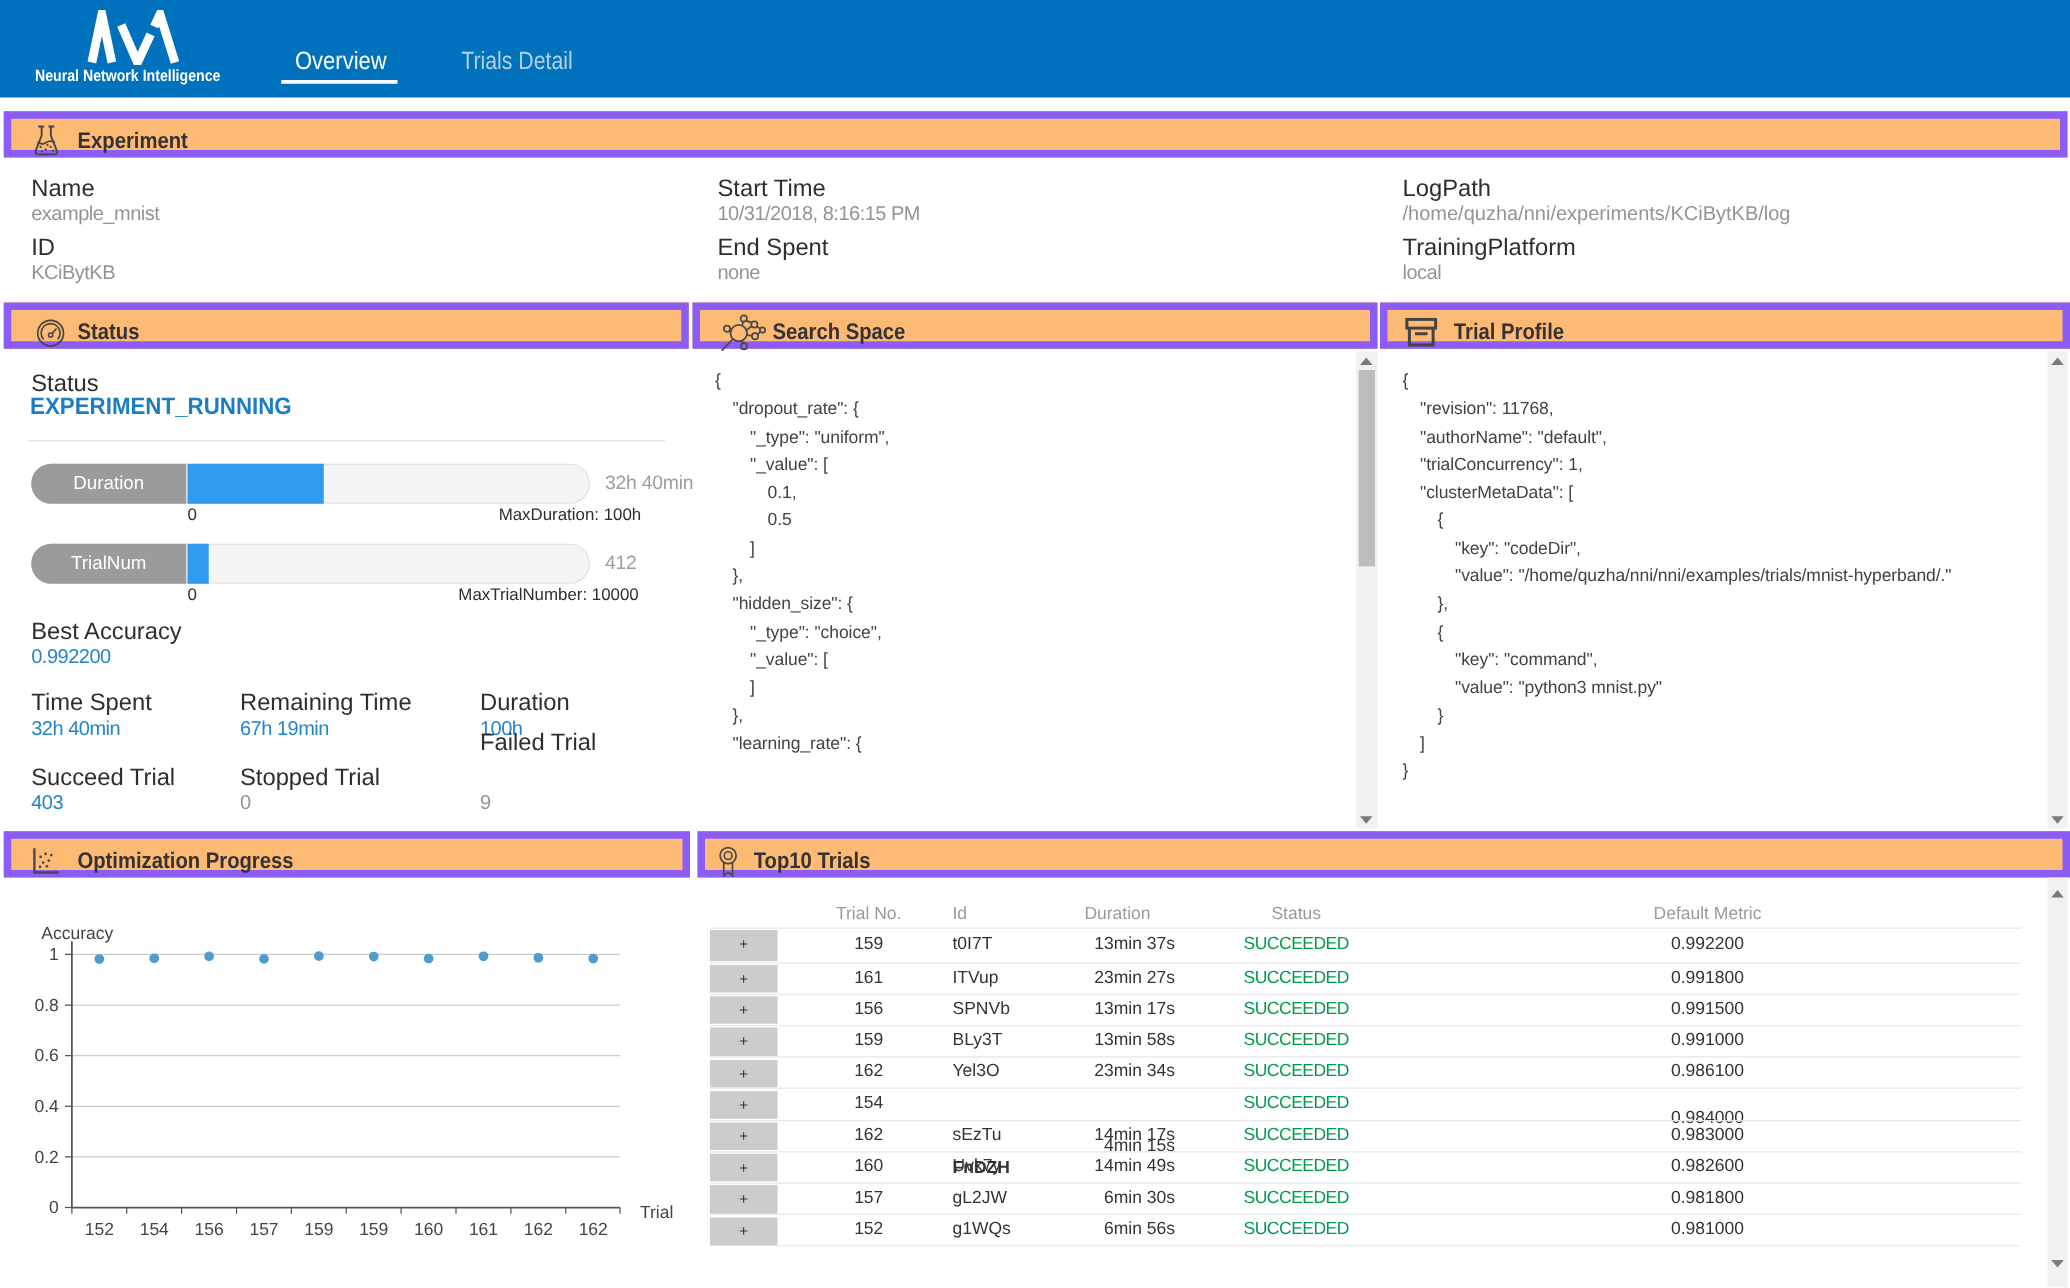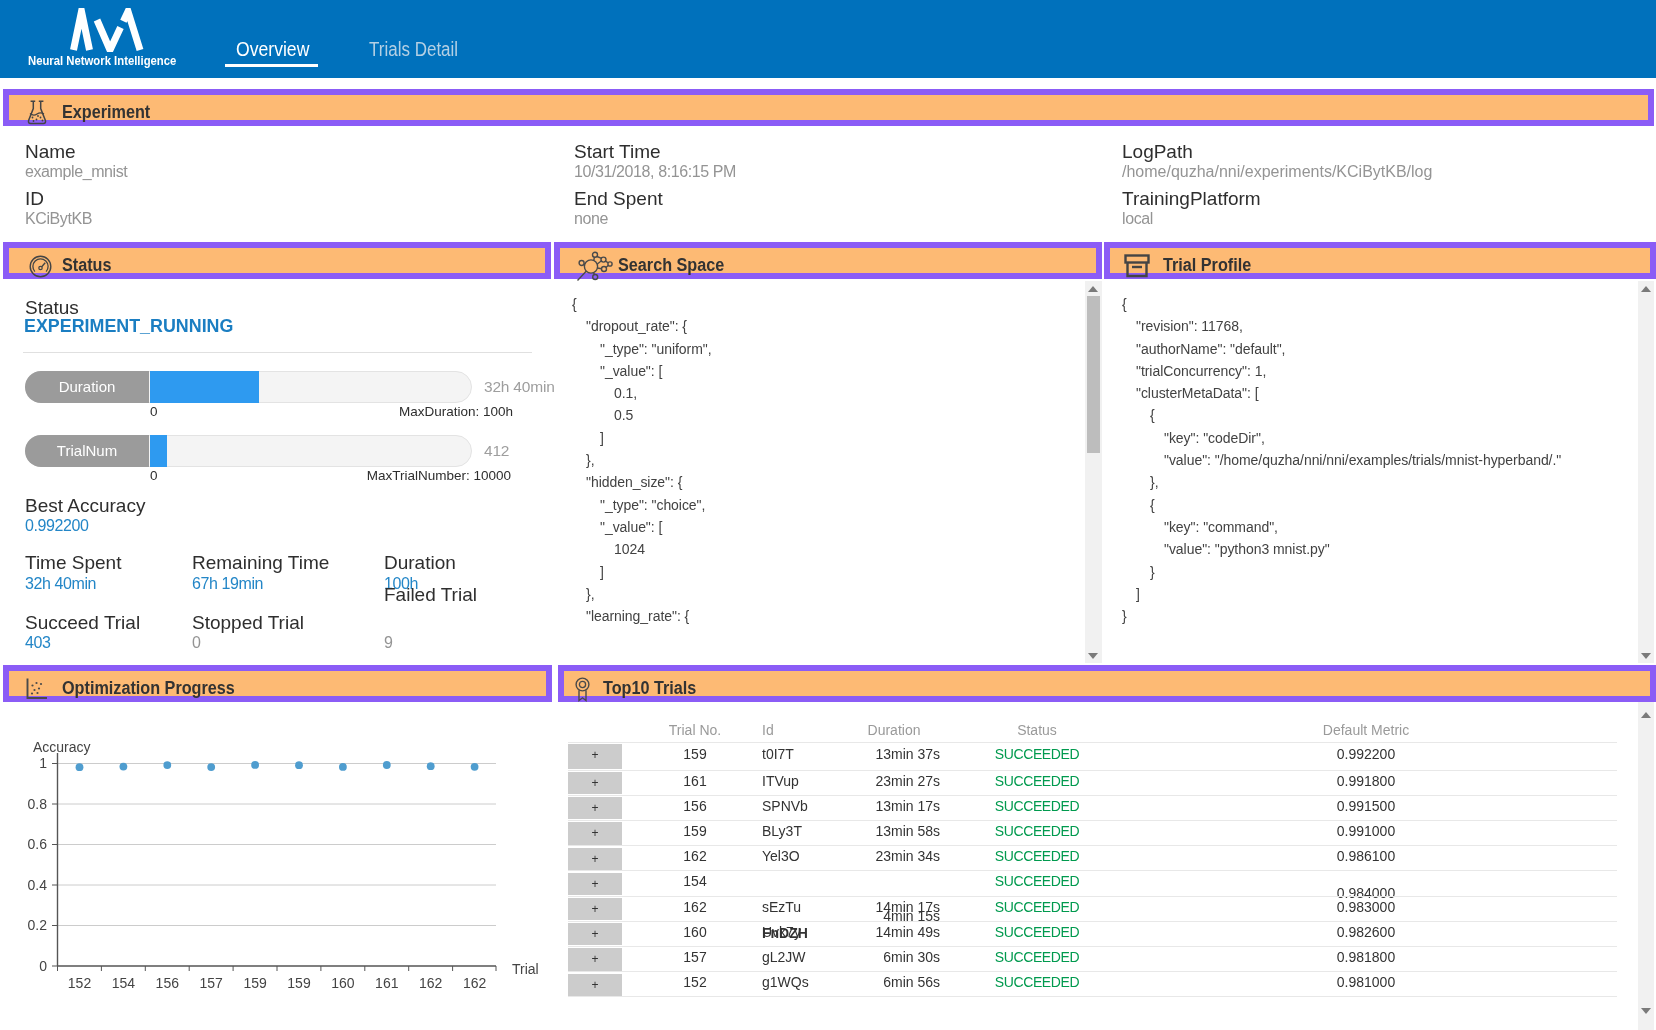--- a/index.html
+++ b/index.html
@@ -146,21 +146,20 @@
   <div class="jline" style="padding-left:32px;">"dropout_rate": {</div>
   <div class="jline" style="padding-left:46px;">"_type": "uniform",</div>
   <div class="jline" style="padding-left:46px;">"_value": [</div>
   <div class="jline" style="padding-left:60px;">0.1,</div>
   <div class="jline" style="padding-left:60px;">0.5</div>
   <div class="jline" style="padding-left:46px;">]</div>
   <div class="jline" style="padding-left:32px;">},</div>
   <div class="jline" style="padding-left:32px;">"hidden_size": {</div>
   <div class="jline" style="padding-left:46px;">"_type": "choice",</div>
   <div class="jline" style="padding-left:46px;">"_value": [</div>
-  <div class="jline" style="padding-left:60px;">1024</div>
   <div class="jline" style="padding-left:46px;">]</div>
   <div class="jline" style="padding-left:32px;">},</div>
   <div class="jline" style="padding-left:32px;">"learning_rate": {</div>
 </div>
 <div class="sb" style="left:1085px; top:281px; width:17px; height:382px;"></div>
 <div class="arrow-up" style="left:1088px; top:286px;"></div>
 <div class="sbthumb" style="left:1087px; top:296px; width:13px; height:157px;"></div>
 <div class="arrow-dn" style="left:1088px; top:653px;"></div>
 
 <div class="gbar" style="left:1104px; top:241.5px; width:552px;">

